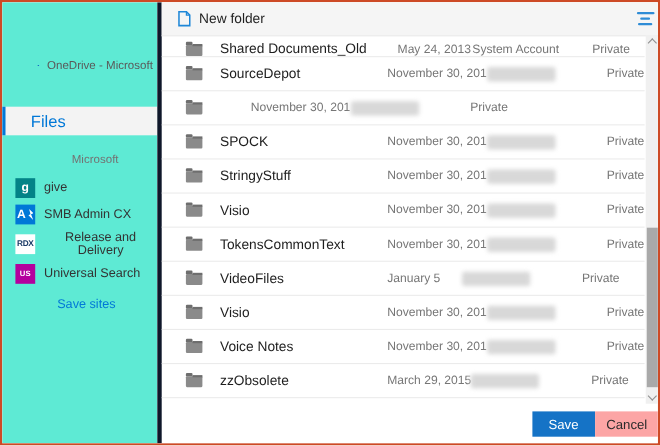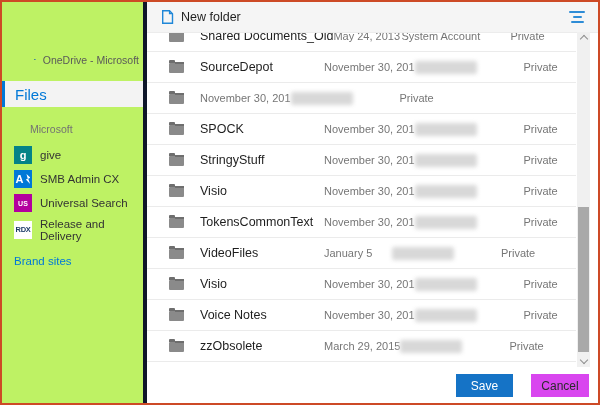--- a/index.html
+++ b/index.html
@@ -1,25 +1,25 @@
 <!DOCTYPE html>
 <html style="--frame: #cd4a26; --accent: #0078d7; --save: #1573c6; --toolbar_icon: #2e8cd6;"><head>
 <meta charset="utf-8">
 <style>
   html,body{margin:0;padding:0;width:600px;height:405px;overflow:hidden;
     font-family:"Liberation Sans",sans-serif;background:#fff;}
   .dialog{box-sizing:border-box;width:600px;height:405px;border:2px solid var(--frame,#cd4a26);
     background:#fff;display:flex;position:relative;overflow:hidden;}
 
   
-  .sidebar{flex:0 0 141px;width:141px;background:#bef264;position:relative;}
+  .sidebar{flex:0 0 141px;width:141px;background:#5eead4;position:relative;text-align:center;}
   .account{display:flex;align-items:center;gap:7px;margin:48px 4px 0 32px;}
   .account-label{font-size:10.5px;color:#5a5a5a;white-space:nowrap;}
-  .files-item{margin-top:12px;height:26px;background:#f3f3f3;border-left:3px solid var(--accent,#0078d7);
-    display:flex;align-items:center;padding-left:10px;color:var(--accent,#0078d7);font-size:15px;cursor:pointer;}
+  .files-item{margin-top:28px;height:26px;background:#f3f3f3;border-left:3px solid var(--accent,#0078d7);
+    display:flex;align-items:center;padding-left:23px;color:var(--accent,#0078d7);font-size:15px;cursor:pointer;}
   .section-label{margin:16px 0 8px 28px;font-size:10.5px;color:#737373;}
   .site{display:flex;align-items:center;gap:8px;padding:3px 0 3px 12px;font-size:11.5px;color:#333;cursor:pointer;}
   .tile{width:18px;height:18px;display:flex;align-items:center;justify-content:center;flex:0 0 18px;
     font-weight:700;line-height:1;}
   .tile[data-len="1"]{font-size:11px;font-weight:600;}
   .tile[data-len="2"]{font-size:7px;letter-spacing:.2px;}
   .tile[data-kind="smb"]::after{content:"";width:5px;height:10px;background:#fff;margin-left:2px;
     clip-path:polygon(20% 0,100% 38%,55% 47%,95% 100%,8% 56%,45% 47%);}
   .tile[data-kind="logo"]{font-size:7.5px;font-weight:800;letter-spacing:-.3px;}
   .more-sites{display:block;margin:10px 0 0 12px;color:var(--accent,#0078d7);font-size:11.5px;
@@ -29,46 +29,46 @@
   .main{flex:1;position:relative;border-left:4px solid #0f172a;background:#fff;}
   .topbar{height:30px;background:#f5f5f5;border-bottom:1px solid #ececec;display:flex;align-items:center;
     padding:0 10px 0 14px;position:relative;z-index:2;}
   .newfolder{display:flex;align-items:center;gap:7px;font-size:12.5px;color:#1f1f1f;cursor:pointer;}
   .viewbtn{margin-left:auto;display:flex;flex-direction:column;gap:3px;align-items:center;cursor:pointer;padding:3px;}
   .vline{height:2px;background:var(--toolbar_icon,#2e8cd6);border-radius:1px;}
   .v1{width:16px}.v2{width:9px}.v3{width:13px}
 
   .list{position:relative;z-index:1;margin-right:22px;}
   .row{height:30px;display:flex;align-items:center;border-bottom:1px solid #ebebeb;padding-left:22px;cursor:pointer;}
-  .row.clipped{margin-top:-12px;}
+  .row.clipped{margin-top:-12px;align-items:flex-end;}
   .c-icon{flex:0 0 31px;display:flex;align-items:center;}
   .folder-icon{position:relative;width:15px;height:10px;background:#8a8a8a;border-radius:1px;display:inline-block;margin-top:2px;}
   .folder-icon::before{content:"";position:absolute;top:-3px;left:0;width:6px;height:3px;background:#6e6e6e;border-radius:1px 1px 0 0;}
   .folder-icon::after{content:"";position:absolute;top:-1px;left:6px;right:0;height:2px;background:#6e6e6e;}
   .c-name{flex:0 0 124px;font-size:12.5px;color:#1e1e1e;white-space:nowrap;}
-  .c-date{flex:0 0 68px;font-size:11px;color:#767676;white-space:nowrap;}
+  .c-date{flex:0 0 68px;font-size:11px;color:#767676;white-space:nowrap;padding-left:28px;}
   .c-modby{flex:0 0 109px;font-size:11px;color:#767676;display:flex;align-items:center;position:relative;}
   .blur{width:62px;height:13px;background:#d8d8d8;border-radius:2px;filter:blur(2px);}
   .c-share{font-size:11px;color:#767676;}
 
   
   .scrollbar{position:absolute;top:30px;right:8px;width:13px;height:335px;background:#f0f0f0;z-index:3;}
   .sb-up,.sb-down{position:absolute;left:0;width:13px;height:12px;}
   .sb-up{top:0}.sb-down{bottom:0}
   .sb-up::before,.sb-down::before{content:"";position:absolute;left:3.5px;width:5px;height:5px;
     border-left:1.5px solid #8f8f8f;border-top:1.5px solid #8f8f8f;}
   .sb-up::before{top:4px;transform:rotate(45deg);}
   .sb-down::before{top:2px;transform:rotate(225deg);}
   .sb-thumb{position:absolute;top:175px;left:1px;width:11px;height:145px;background:#a9a9a9;}
 
   
-  .footer{position:absolute;right:9px;bottom:6px;display:flex;gap:18px;z-index:4;}
+  .footer{position:absolute;right:9px;bottom:6px;display:flex;gap:0;z-index:4;}
   .footer button{height:23px;border:none;font-size:12px;font-family:"Liberation Sans",sans-serif;cursor:pointer;}
   .save{width:57px;background:var(--save,#1573c6);color:#fff;}
-  .cancel{width:58px;background:#d946ef;color:#2b2b2b;}
+  .cancel{width:58px;background:#fca5a5;color:#2b2b2b;}
 </style>
 </head>
 <body>
 
 <div class="dialog">
 
   <aside class="sidebar">
     <div class="account">
       <svg width="28" height="19" viewBox="0 0 28 19">
         <path d="M7 17.5 h15.5 a4.6 4.6 0 0 0 1.2 -9.1 A7.3 7.3 0 0 0 10 5.3 A5.6 5.6 0 0 0 7 17.5 Z" fill="#0b57c2"></path>
@@ -89,31 +89,31 @@
     <span class="site-label">give</span>
   </div>
 
   <div class="site">
     <span class="tile" data-kind="smb" data-len="1" style="background: rgb(0, 120, 215); color: rgb(255, 255, 255);">A</span>
     <span class="site-label">SMB Admin CX</span>
   </div>
 
 
   <div class="site">
+    <span class="tile" data-kind="logo" data-len="3" style="background: rgb(255, 255, 255); color: rgb(27, 58, 102);">RDX</span>
+    <span class="site-label">Release and Delivery</span>
+  </div>
+
+  <div class="site">
     <span class="tile" data-kind="plain" data-len="2" style="background: rgb(180, 0, 158); color: rgb(255, 255, 255);">US</span>
     <span class="site-label">Universal Search</span>
   </div>
-
-  <div class="site">
-    <span class="tile" data-kind="logo" data-len="3" style="background: rgb(255, 255, 255); color: rgb(27, 58, 102);">RDX</span>
-    <span class="site-label">Release and Delivery</span>
-  </div>
 </div>
 
-    <a class="more-sites">Brand sites</a>
+    <a class="more-sites">Save sites</a>
   </aside>
 
   <main class="main">
     <div class="topbar">
       <div class="newfolder">
         <svg width="13" height="16" viewBox="0 0 13 16">
           <path d="M1.7 1.7 h6.8 l3 3 v9.6 h-9.8 z" fill="none" stroke="#1f87d8" stroke-width="1.4"></path>
           <path d="M8.5 1.7 v3 h3" fill="none" stroke="#1f87d8" stroke-width="1.2"></path>
         </svg>
         <span>New folder</span>

